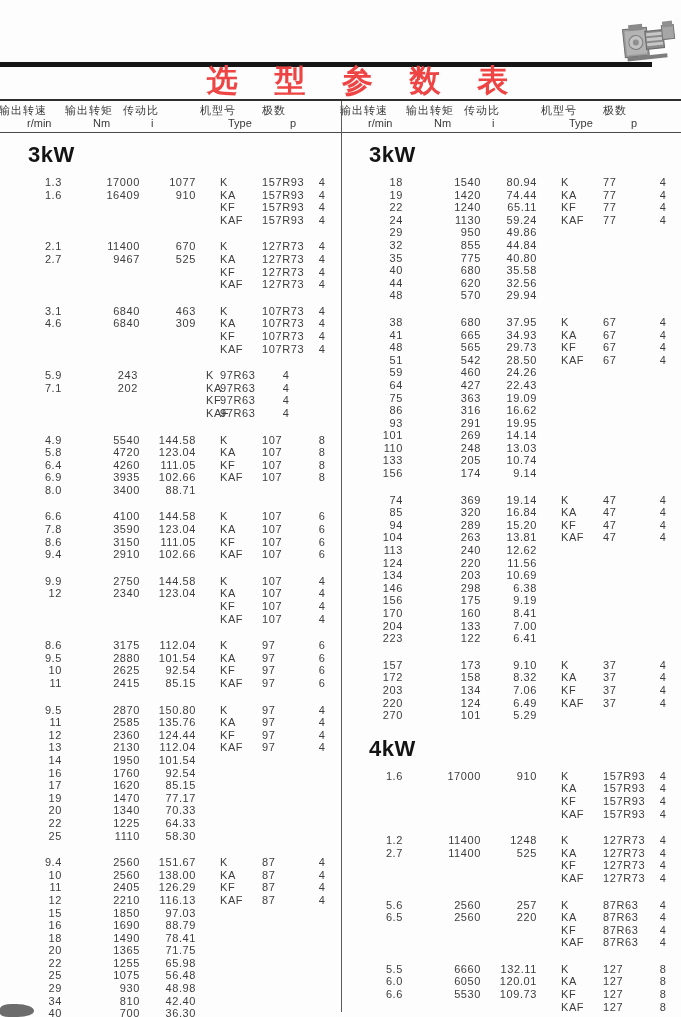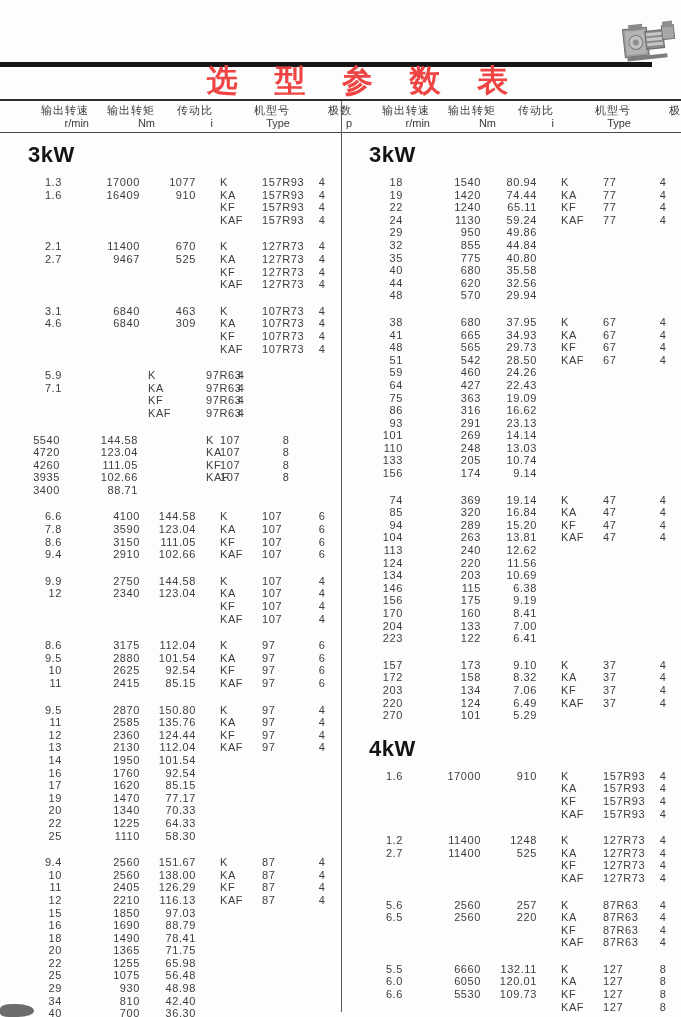--- a/index.html
+++ b/index.html
@@ -11,21 +11,21 @@
   .thick-rule{position:absolute;left:0;top:62px;width:652px;height:5px;background:#161616;}
   .title-rule{position:absolute;left:0;top:99px;width:681px;height:2px;background:#2e2e2e;}
   .header-rule{position:absolute;left:0;top:132px;width:681px;height:1px;background:#4a4a4a;}
   .divider{position:absolute;left:341px;top:101px;width:1px;height:911px;background:#5a5a5a;}
   
   .title{
     position:absolute;left:0;top:64px;width:681px;text-align:center;
     font-size:31px;font-weight:bold;letter-spacing:14px;color:#ef4444;line-height:34px;margin-left:24px;
   }
   
-  .hcell{position:absolute;width:90px;text-align:right;color:#3a3a3a;}
+  .hcell{position:absolute;width:90px;text-align:left;color:#3a3a3a;}
   .hcn{font-size:11px;letter-spacing:1px;line-height:13px;}
   .hunit{font-size:11px;line-height:13px;padding-left:28px;}
   
   .col{position:absolute;top:140px;width:340px;}
   .col-left{left:0;}
   .col-right{left:341px;}
   .kw{font-size:22px;font-weight:bold;color:#141414;margin:2px 0 8px 28px;line-height:26px;letter-spacing:0.5px;}
   .group{display:grid;grid-template-columns:52px 80px 58px 14px 42px 48px 24px;padding-left:16px;margin-bottom:14px;}
   .ln{height:12.6px;line-height:12.6px;font-size:11px;letter-spacing:0.6px;white-space:nowrap;}
   .c-speed .ln{text-align:right;padding-right:6px;}
@@ -247,20 +247,26 @@
           <div class="ln">4</div>
         </div>
       </div>
       <div class="group">
         <div class="c-speed">
           <div class="ln">5.9</div>
           <div class="ln">7.1</div>
           <div class="ln">&nbsp;</div>
           <div class="ln">&nbsp;</div>
         </div>
+        <div class="c-ratio">
+          <div class="ln">243</div>
+          <div class="ln">202</div>
+          <div class="ln">&nbsp;</div>
+          <div class="ln">&nbsp;</div>
+        </div>
         <div class="c-spacer">
           <div class="ln">&nbsp;</div>
           <div class="ln">&nbsp;</div>
           <div class="ln">&nbsp;</div>
           <div class="ln">&nbsp;</div>
         </div>
         <div class="c-prefix">
           <div class="ln">K</div>
           <div class="ln">KA</div>
           <div class="ln">KF</div>
@@ -273,20 +279,27 @@
           <div class="ln">97R63</div>
         </div>
         <div class="c-poles">
           <div class="ln">4</div>
           <div class="ln">4</div>
           <div class="ln">4</div>
           <div class="ln">4</div>
         </div>
       </div>
       <div class="group">
+        <div class="c-speed">
+          <div class="ln">4.9</div>
+          <div class="ln">5.8</div>
+          <div class="ln">6.4</div>
+          <div class="ln">6.9</div>
+          <div class="ln">8.0</div>
+        </div>
         <div class="c-torque">
           <div class="ln">5540</div>
           <div class="ln">4720</div>
           <div class="ln">4260</div>
           <div class="ln">3935</div>
           <div class="ln">3400</div>
         </div>
         <div class="c-ratio">
           <div class="ln">144.58</div>
           <div class="ln">123.04</div>
@@ -777,21 +790,21 @@
         </div>
         <div class="c-ratio">
           <div class="ln">37.95</div>
           <div class="ln">34.93</div>
           <div class="ln">29.73</div>
           <div class="ln">28.50</div>
           <div class="ln">24.26</div>
           <div class="ln">22.43</div>
           <div class="ln">19.09</div>
           <div class="ln">16.62</div>
-          <div class="ln">23.13</div>
+          <div class="ln">19.95</div>
           <div class="ln">14.14</div>
           <div class="ln">13.03</div>
           <div class="ln">10.74</div>
           <div class="ln">9.14</div>
         </div>
         <div class="c-spacer">
           <div class="ln">&nbsp;</div>
           <div class="ln">&nbsp;</div>
           <div class="ln">&nbsp;</div>
           <div class="ln">&nbsp;</div>
@@ -867,21 +880,21 @@
           <div class="ln">223</div>
         </div>
         <div class="c-torque">
           <div class="ln">369</div>
           <div class="ln">320</div>
           <div class="ln">289</div>
           <div class="ln">263</div>
           <div class="ln">240</div>
           <div class="ln">220</div>
           <div class="ln">203</div>
-          <div class="ln">115</div>
+          <div class="ln">298</div>
           <div class="ln">175</div>
           <div class="ln">160</div>
           <div class="ln">133</div>
           <div class="ln">122</div>
         </div>
         <div class="c-ratio">
           <div class="ln">19.14</div>
           <div class="ln">16.84</div>
           <div class="ln">15.20</div>
           <div class="ln">13.81</div>

